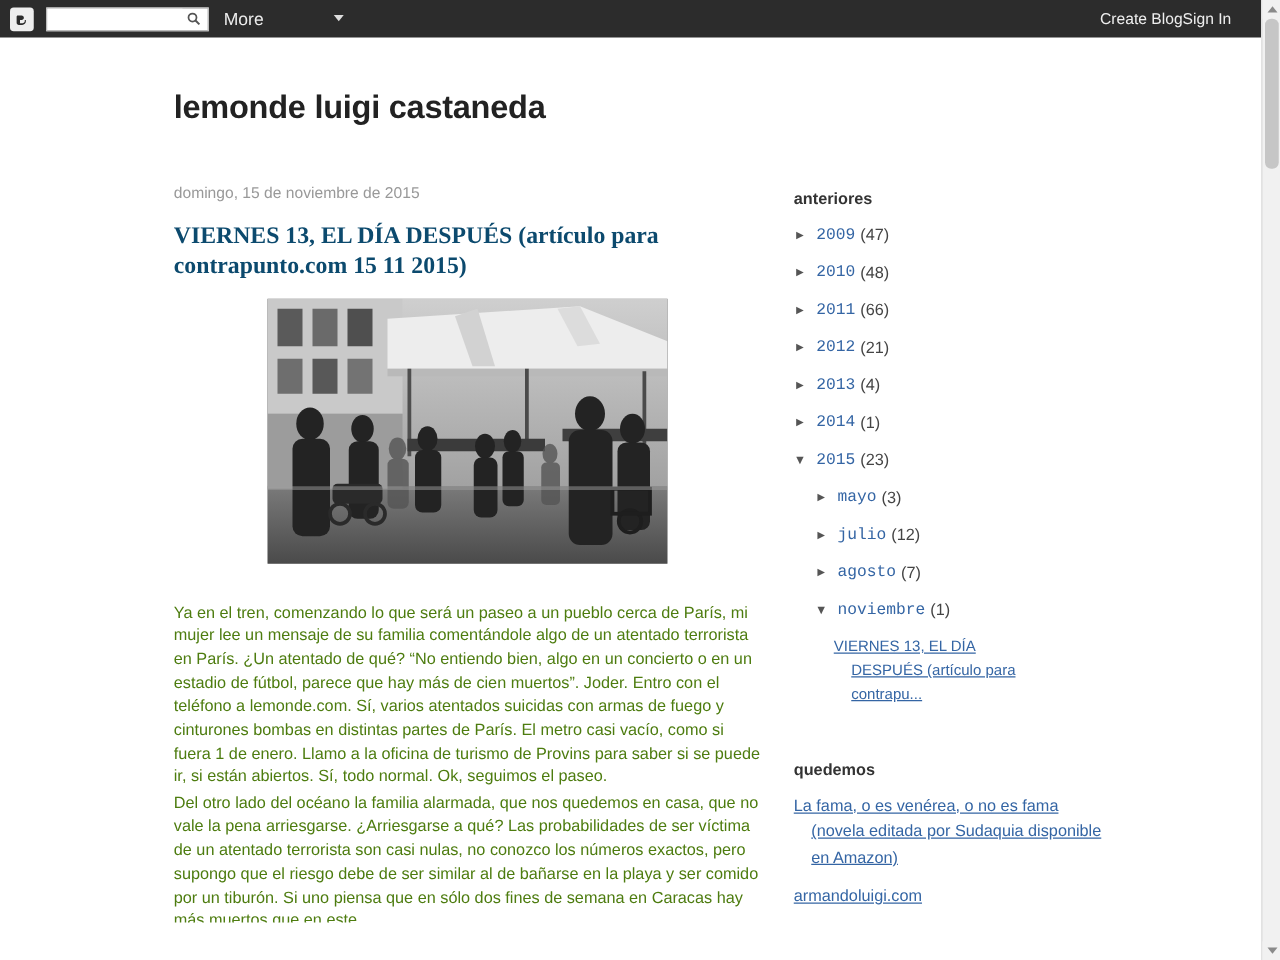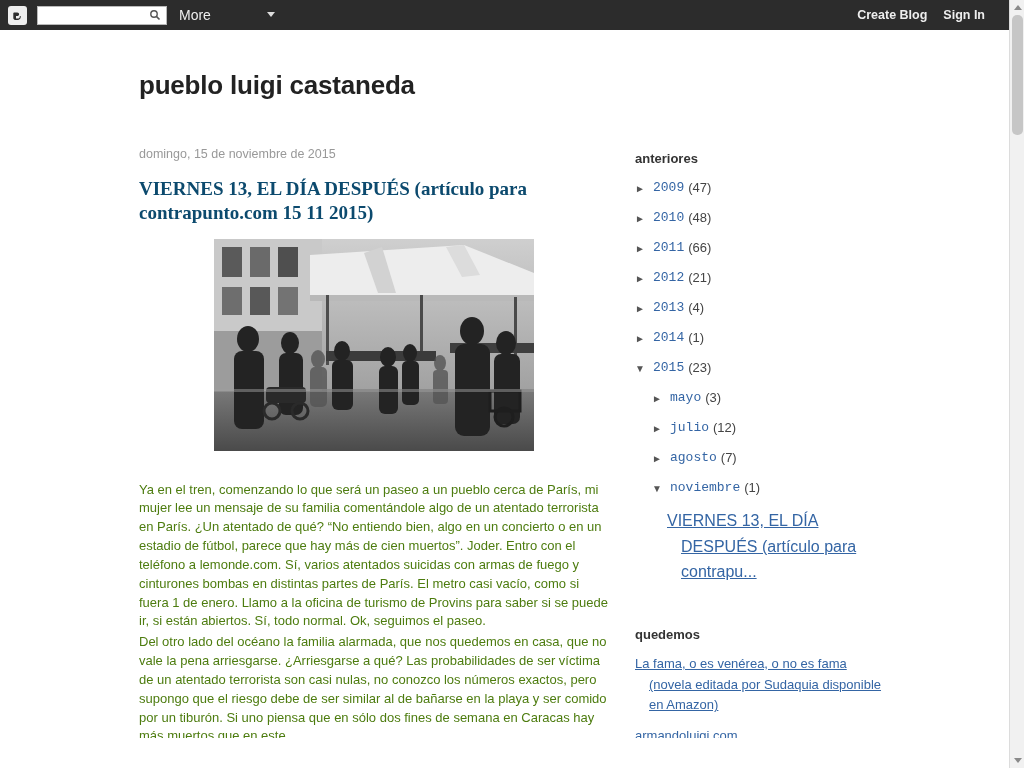--- a/index.html
+++ b/index.html
@@ -58,23 +58,22 @@
   }
   .nav-dropdown .caret {
     position: absolute; left: 48px; top: 8px;
     width: 0; height: 0;
     border-left: 4px solid transparent;
     border-right: 4px solid transparent;
     border-top: 5px solid #dddddd;
   }
   .nav-right {
     margin-left: auto;
-    display: flex; align-items: center; gap: 16px;
+    display: flex; align-items: center; 
     padding-right: 16px;
-    font-weight: bold;
   }
   .nav-right a {
     color: #eeeeee; font-size: 12.5px; text-decoration: none;
   }
   
   .page-scrollbar {
     position: absolute;
     top: 0; right: 0;
     width: 15px; height: 768px;
     background: #f1f1f1;
@@ -185,21 +184,21 @@
     color: #3465a4;
     text-decoration: none;
     font-family: Liberation Mono, monospace;
   }
   .arch-row .count { color: #444444; margin-left: 4px; }
   .indent1 { margin-left: 17px; }
   .post-link {
     margin-left: 32px;
     margin-top: -2px;
     margin-bottom: 13px;
-    font-size: 16px;
+    font-size: 12px;
     line-height: 1.6;
   }
   .post-link a {
     color: #3465a4;
     text-decoration: underline;
   }
   .post-link .l2 { display:block; margin-left: 14px; }
   .links-title {
     font-size: 13px;
     font-weight: bold;
@@ -249,21 +248,21 @@
       <span class="caret"></span>
     </div>
 
     <div class="nav-right">
       <a href="#">Create Blog</a>
       <a href="#">Sign In</a>
     </div>
   </div>
 
   <div class="header-wrap">
-    <h1 class="blog-title">pueblo luigi castaneda</h1>
+    <h1 class="blog-title">lemonde luigi castaneda</h1>
   </div>
 
   <div class="content">
 
     <div class="main-col">
       <div class="post-date">domingo, 15 de noviembre de 2015</div>
       <h2 class="post-title">VIERNES 13, EL DÍA DESPUÉS (artículo para contrapunto.com 15 11 2015)</h2>
 
       <div class="post-image">
         <svg class="photo" viewBox="0 0 320 212" preserveAspectRatio="none">

